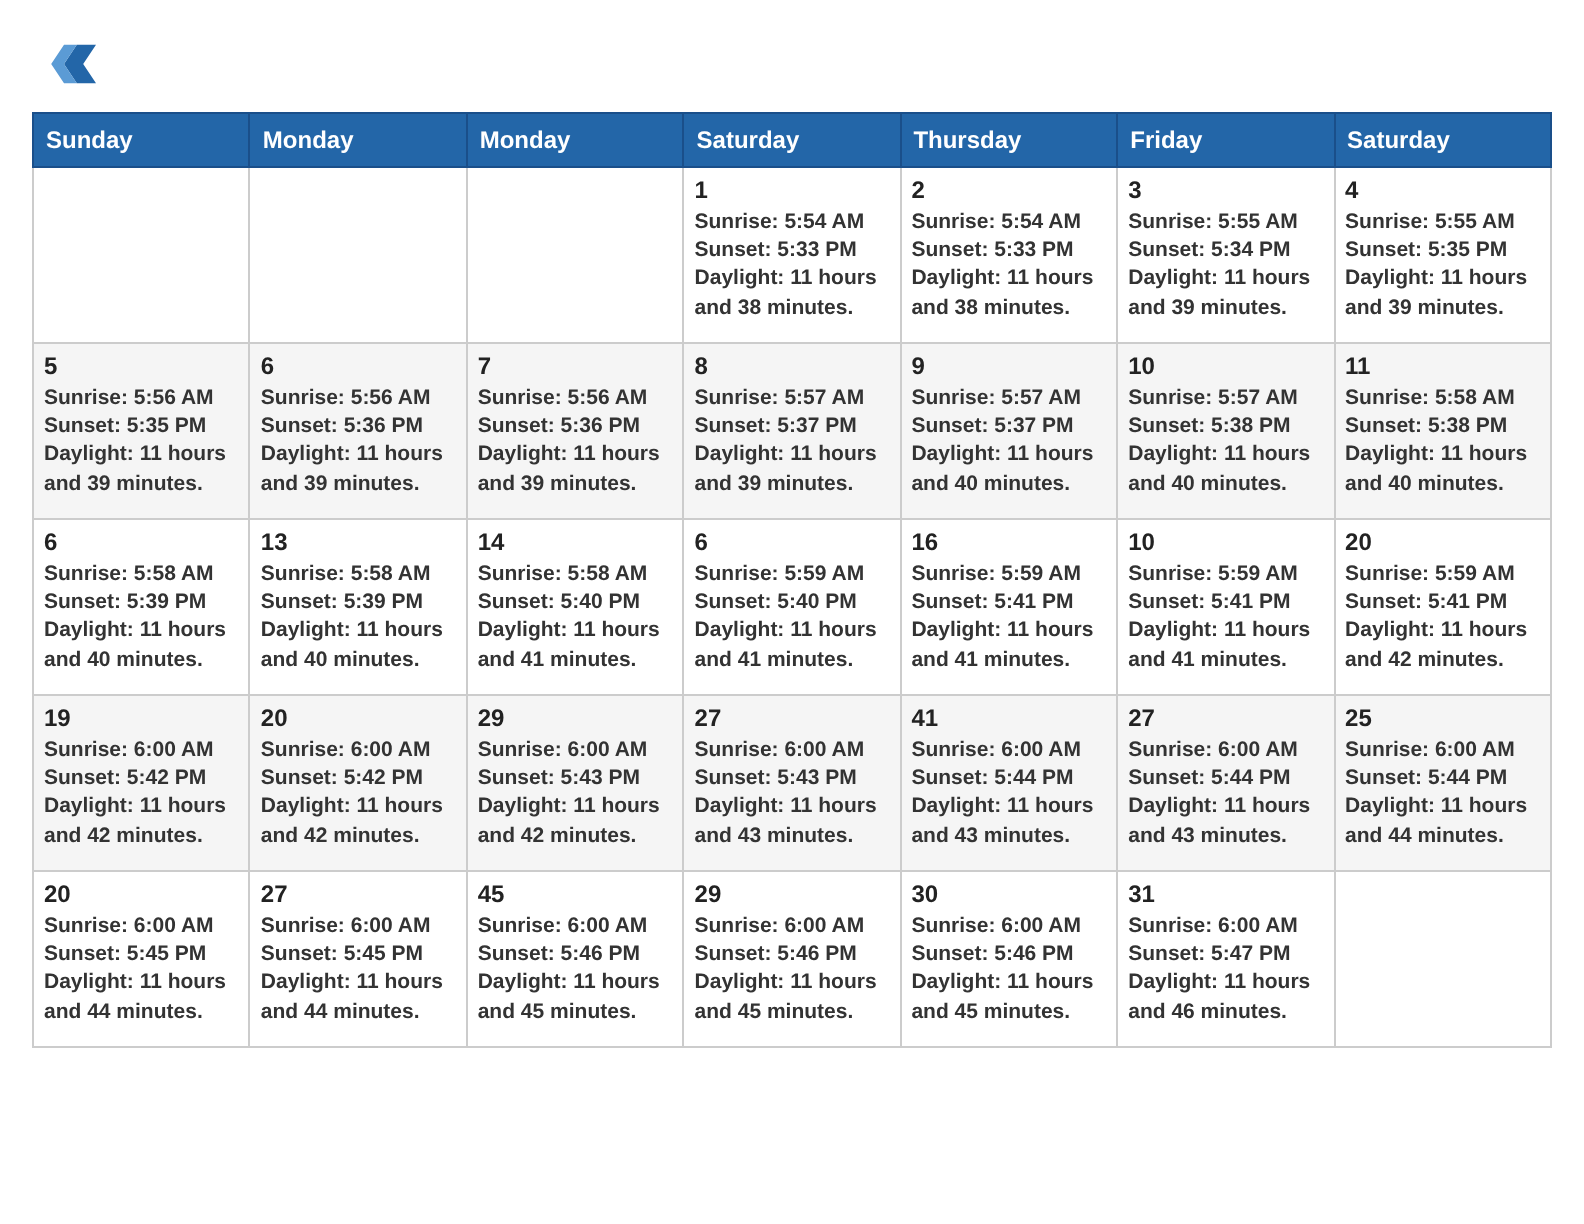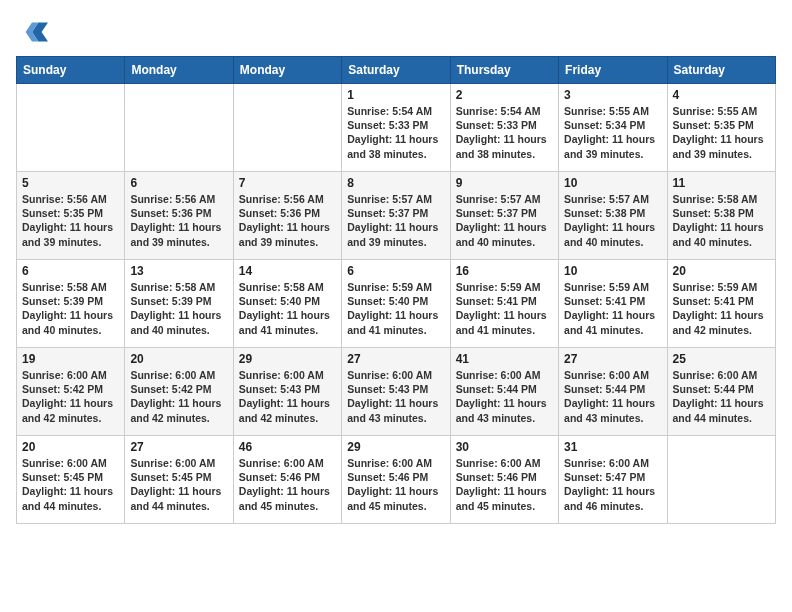--- a/index.html
+++ b/index.html
@@ -316,21 +316,21 @@
 and 44 minutes.</div>
           </td>
           <td>
             <div class="day-number">27</div>
             <div class="day-info" style="white-space: pre-line;">Sunrise: 6:00 AM
 Sunset: 5:45 PM
 Daylight: 11 hours
 and 44 minutes.</div>
           </td>
           <td>
-            <div class="day-number">46</div>
+            <div class="day-number">45</div>
             <div class="day-info" style="white-space: pre-line;">Sunrise: 6:00 AM
 Sunset: 5:46 PM
 Daylight: 11 hours
 and 45 minutes.</div>
           </td>
           <td>
             <div class="day-number">29</div>
             <div class="day-info" style="white-space: pre-line;">Sunrise: 6:00 AM
 Sunset: 5:46 PM
 Daylight: 11 hours

